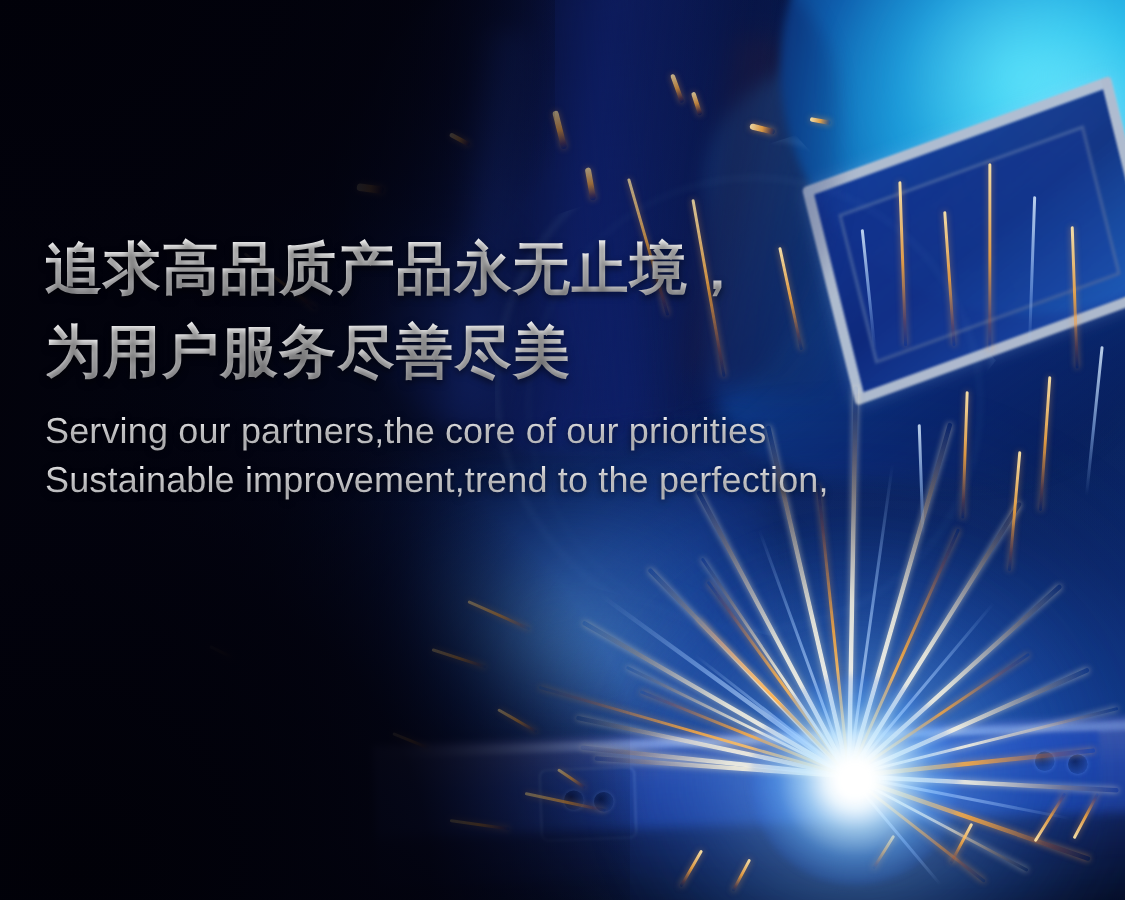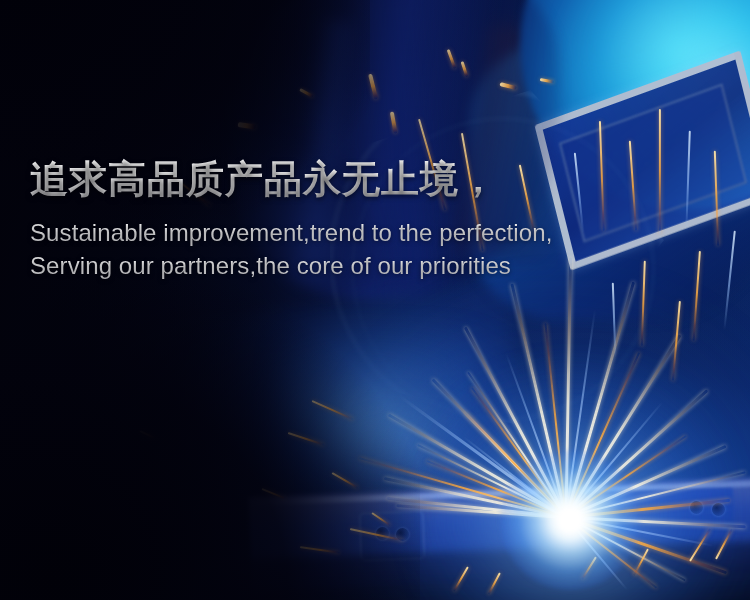--- a/index.html
+++ b/index.html
@@ -416,19 +416,20 @@
 
     <div class="layer arc-core"></div>
 
     <div class="layer vignette-left"></div>
     <div class="layer vignette-bottomleft"></div>
     <div class="layer vignette-topleft"></div>
   </div>
 
   <div class="copy">
     <div class="zh-line">追求高品质产品永无止境，</div>
+    <div class="zh-line">为用户服务尽善尽美</div>
     <div class="en-block">
+      <div class="en-line">Serving our partners,the core of our priorities</div>
       <div class="en-line">Sustainable improvement,trend to the perfection,</div>
-      <div class="en-line">Serving our partners,the core of our priorities</div>
     </div>
   </div>
 
 </div>
 
 </body></html>

